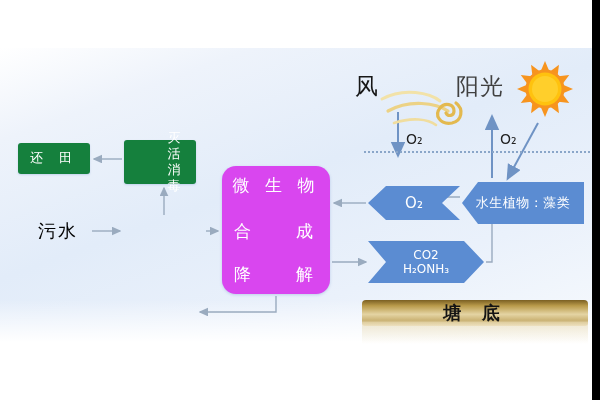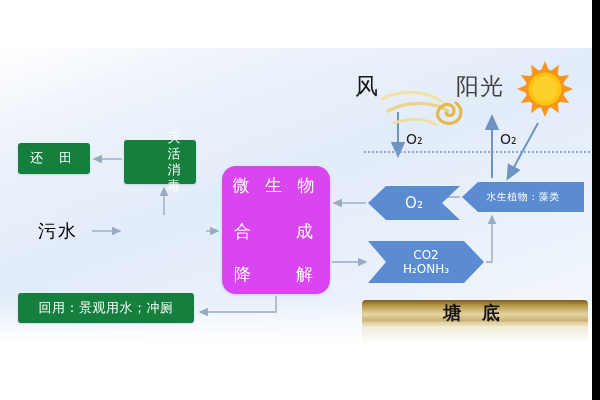--- a/index.html
+++ b/index.html
@@ -69,23 +69,23 @@
     left:368px;top:186px;width:92px;height:34px;
     clip-path:polygon(18px 0,92px 0,74px 50%,92px 100%,18px 100%,0 50%);
     font-size:15px;
   }
   #cv-co2{
     left:368px;top:241px;width:116px;height:42px;
     clip-path:polygon(0 0,96px 0,116px 50%,96px 100%,0 100%,18px 50%);
     font-size:12px;
   }
   #cv-plants{
-    left:462px;top:182px;width:122px;height:30px;
+    left:462px;top:182px;width:122px;height:42px;
     clip-path:polygon(16px 0,122px 0,122px 100%,16px 100%,0 50%);
-    font-size:10px;letter-spacing:.5px;
+    font-size:13px;letter-spacing:.5px;
   }
 
   
   #pond{
     position:absolute;left:362px;top:300px;width:226px;height:26px;
     border-radius:4px 4px 3px 3px;
     background:linear-gradient(180deg,#7a5f22 0%,#b99a4a 22%,#e4d4a3 55%,#cbb375 78%,#f3ead2 100%);
     display:flex;align-items:center;justify-content:center;
     color:#141414;font-size:18px;letter-spacing:7px;font-weight:600;
   }
@@ -172,23 +172,20 @@
   <div class="node" id="n-huantian">
     <span>还 田</span>
   </div>
 
   <div class="node two-line" id="n-miehuo">
     <span class="ln">灭  活</span>
     <span class="ln">消  毒</span>
   </div>
 
 
-  <div class="node" id="n-huiyong">
-    <span>回用：景观用水；冲厕</span>
-  </div>
 
   <div id="lbl-wushui">污水</div>
 
   <div id="n-core">
     <span class="cw r1">微 生 物</span>
     <span class="cw r2l">合</span>
     <span class="cw r2r">成</span>
     <span class="cw r3l">降</span>
     <span class="cw r3r">解</span>
   </div>

